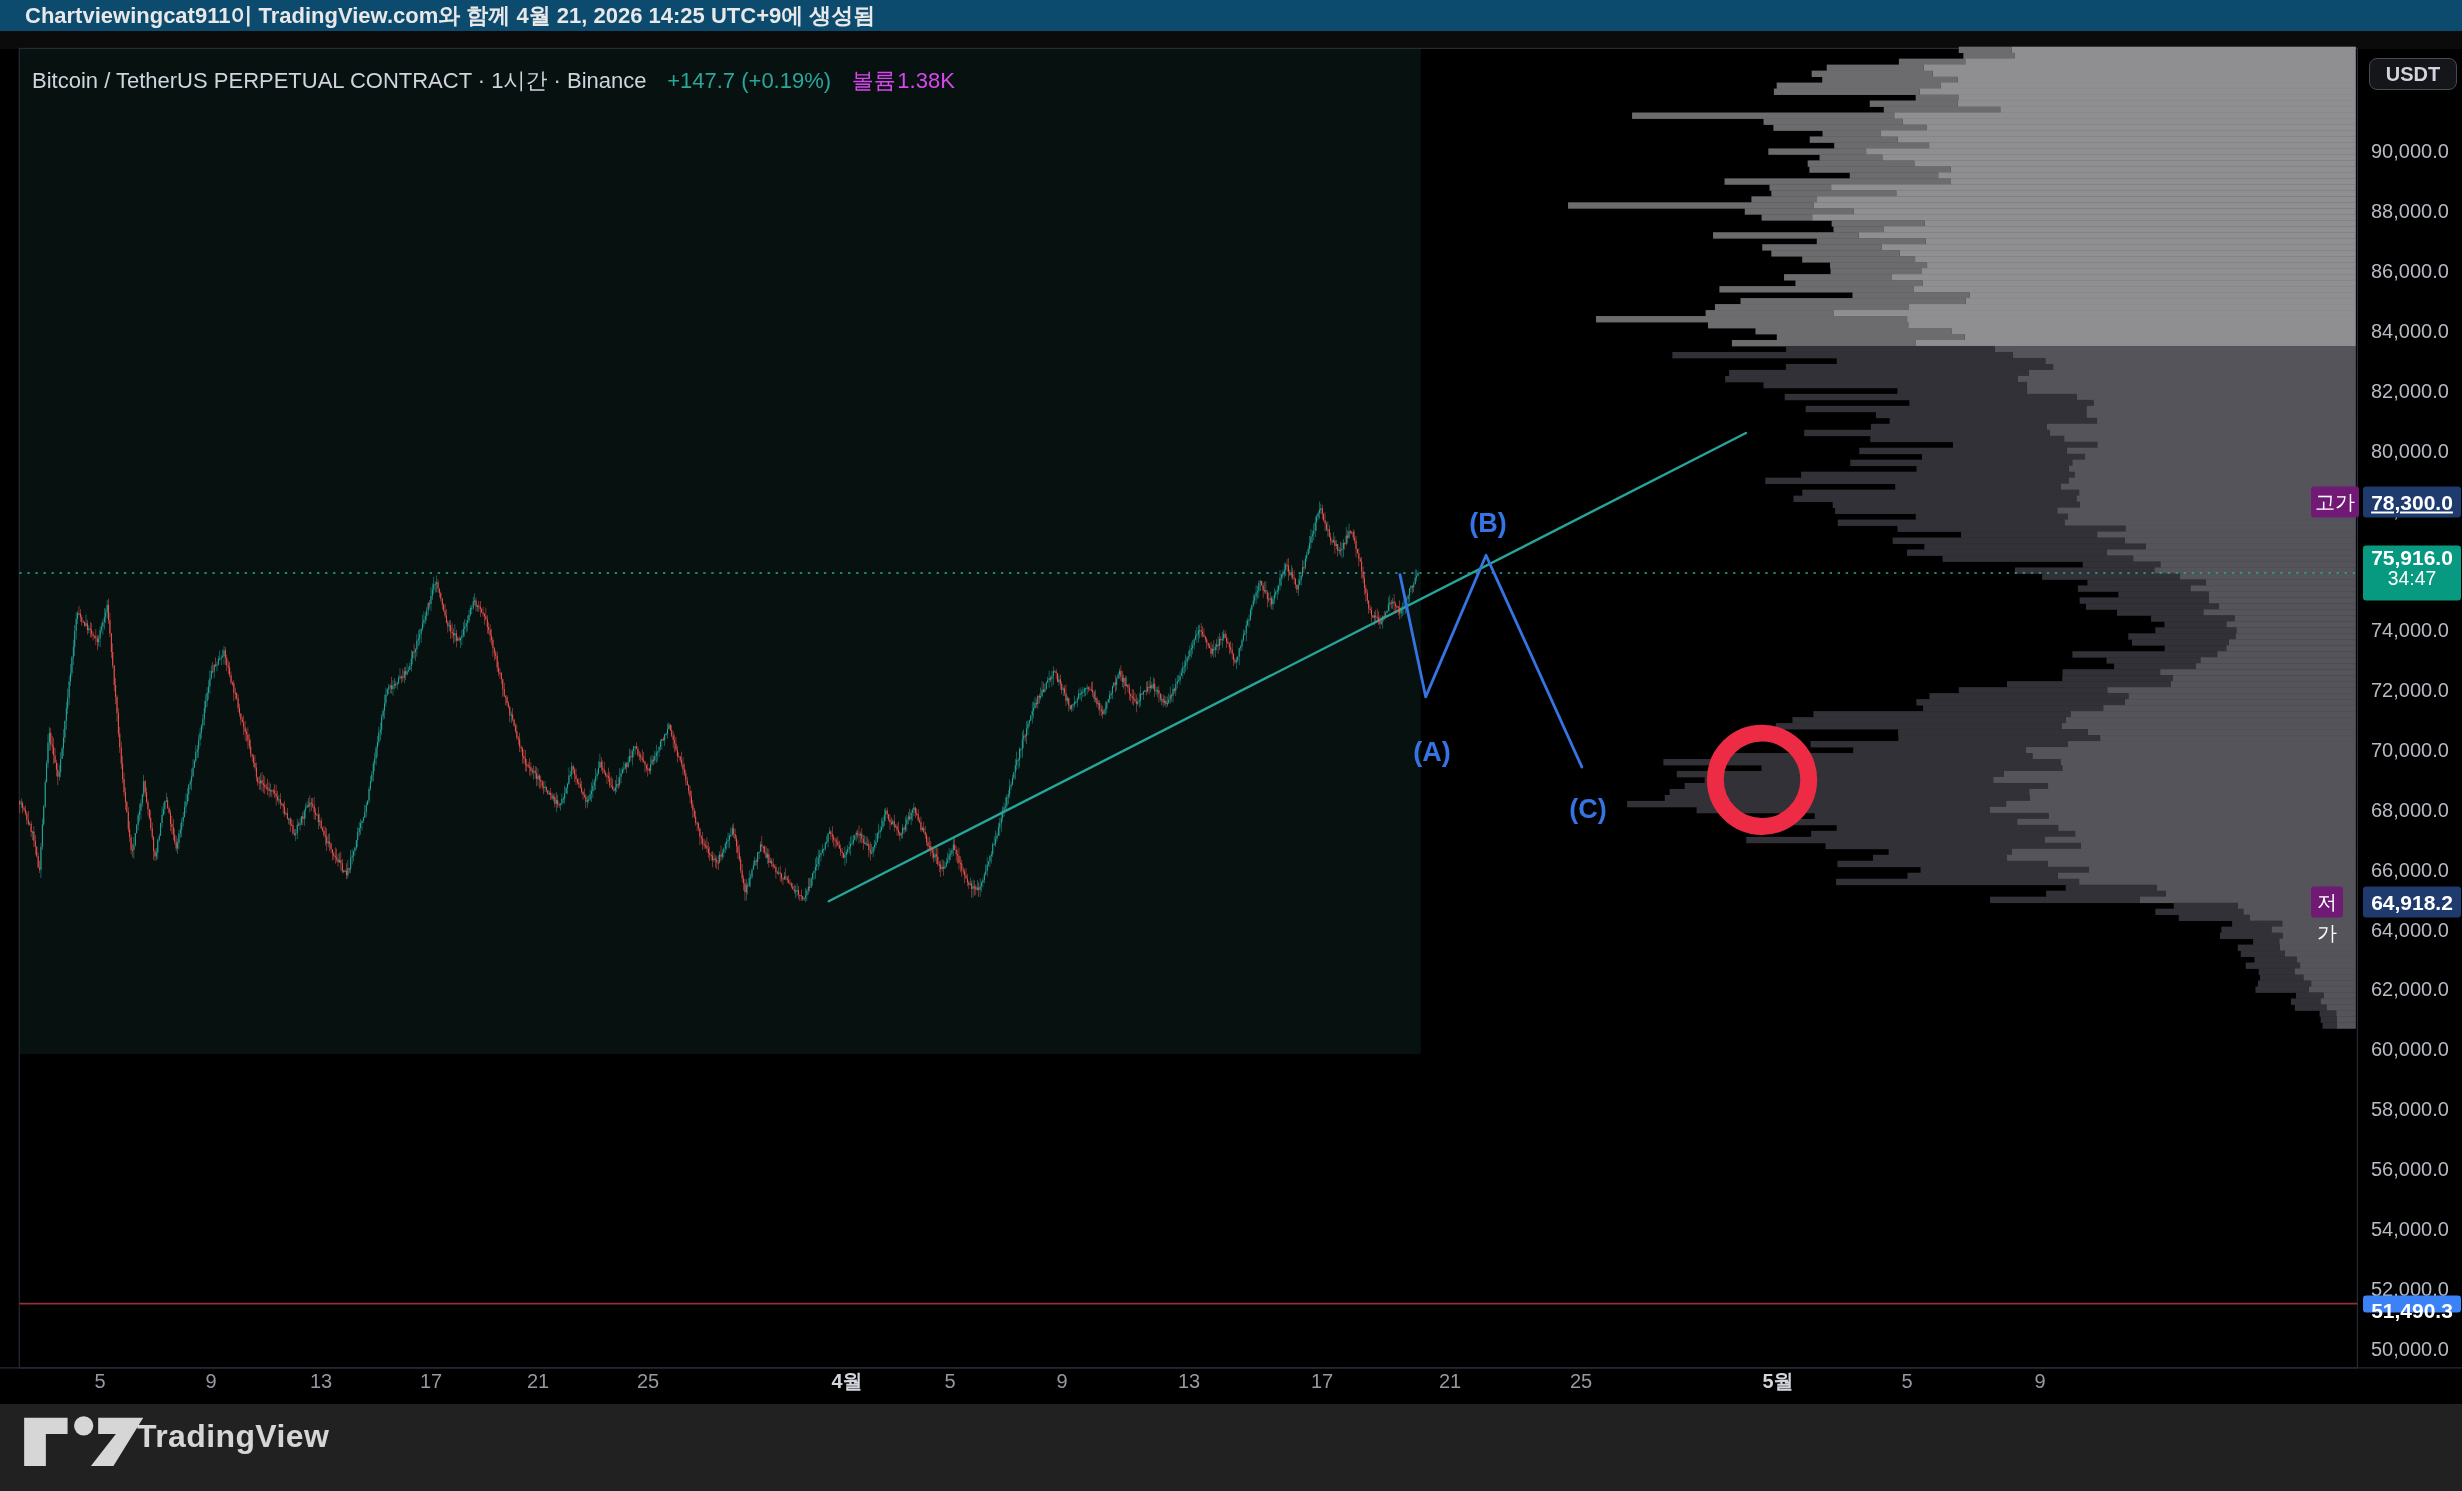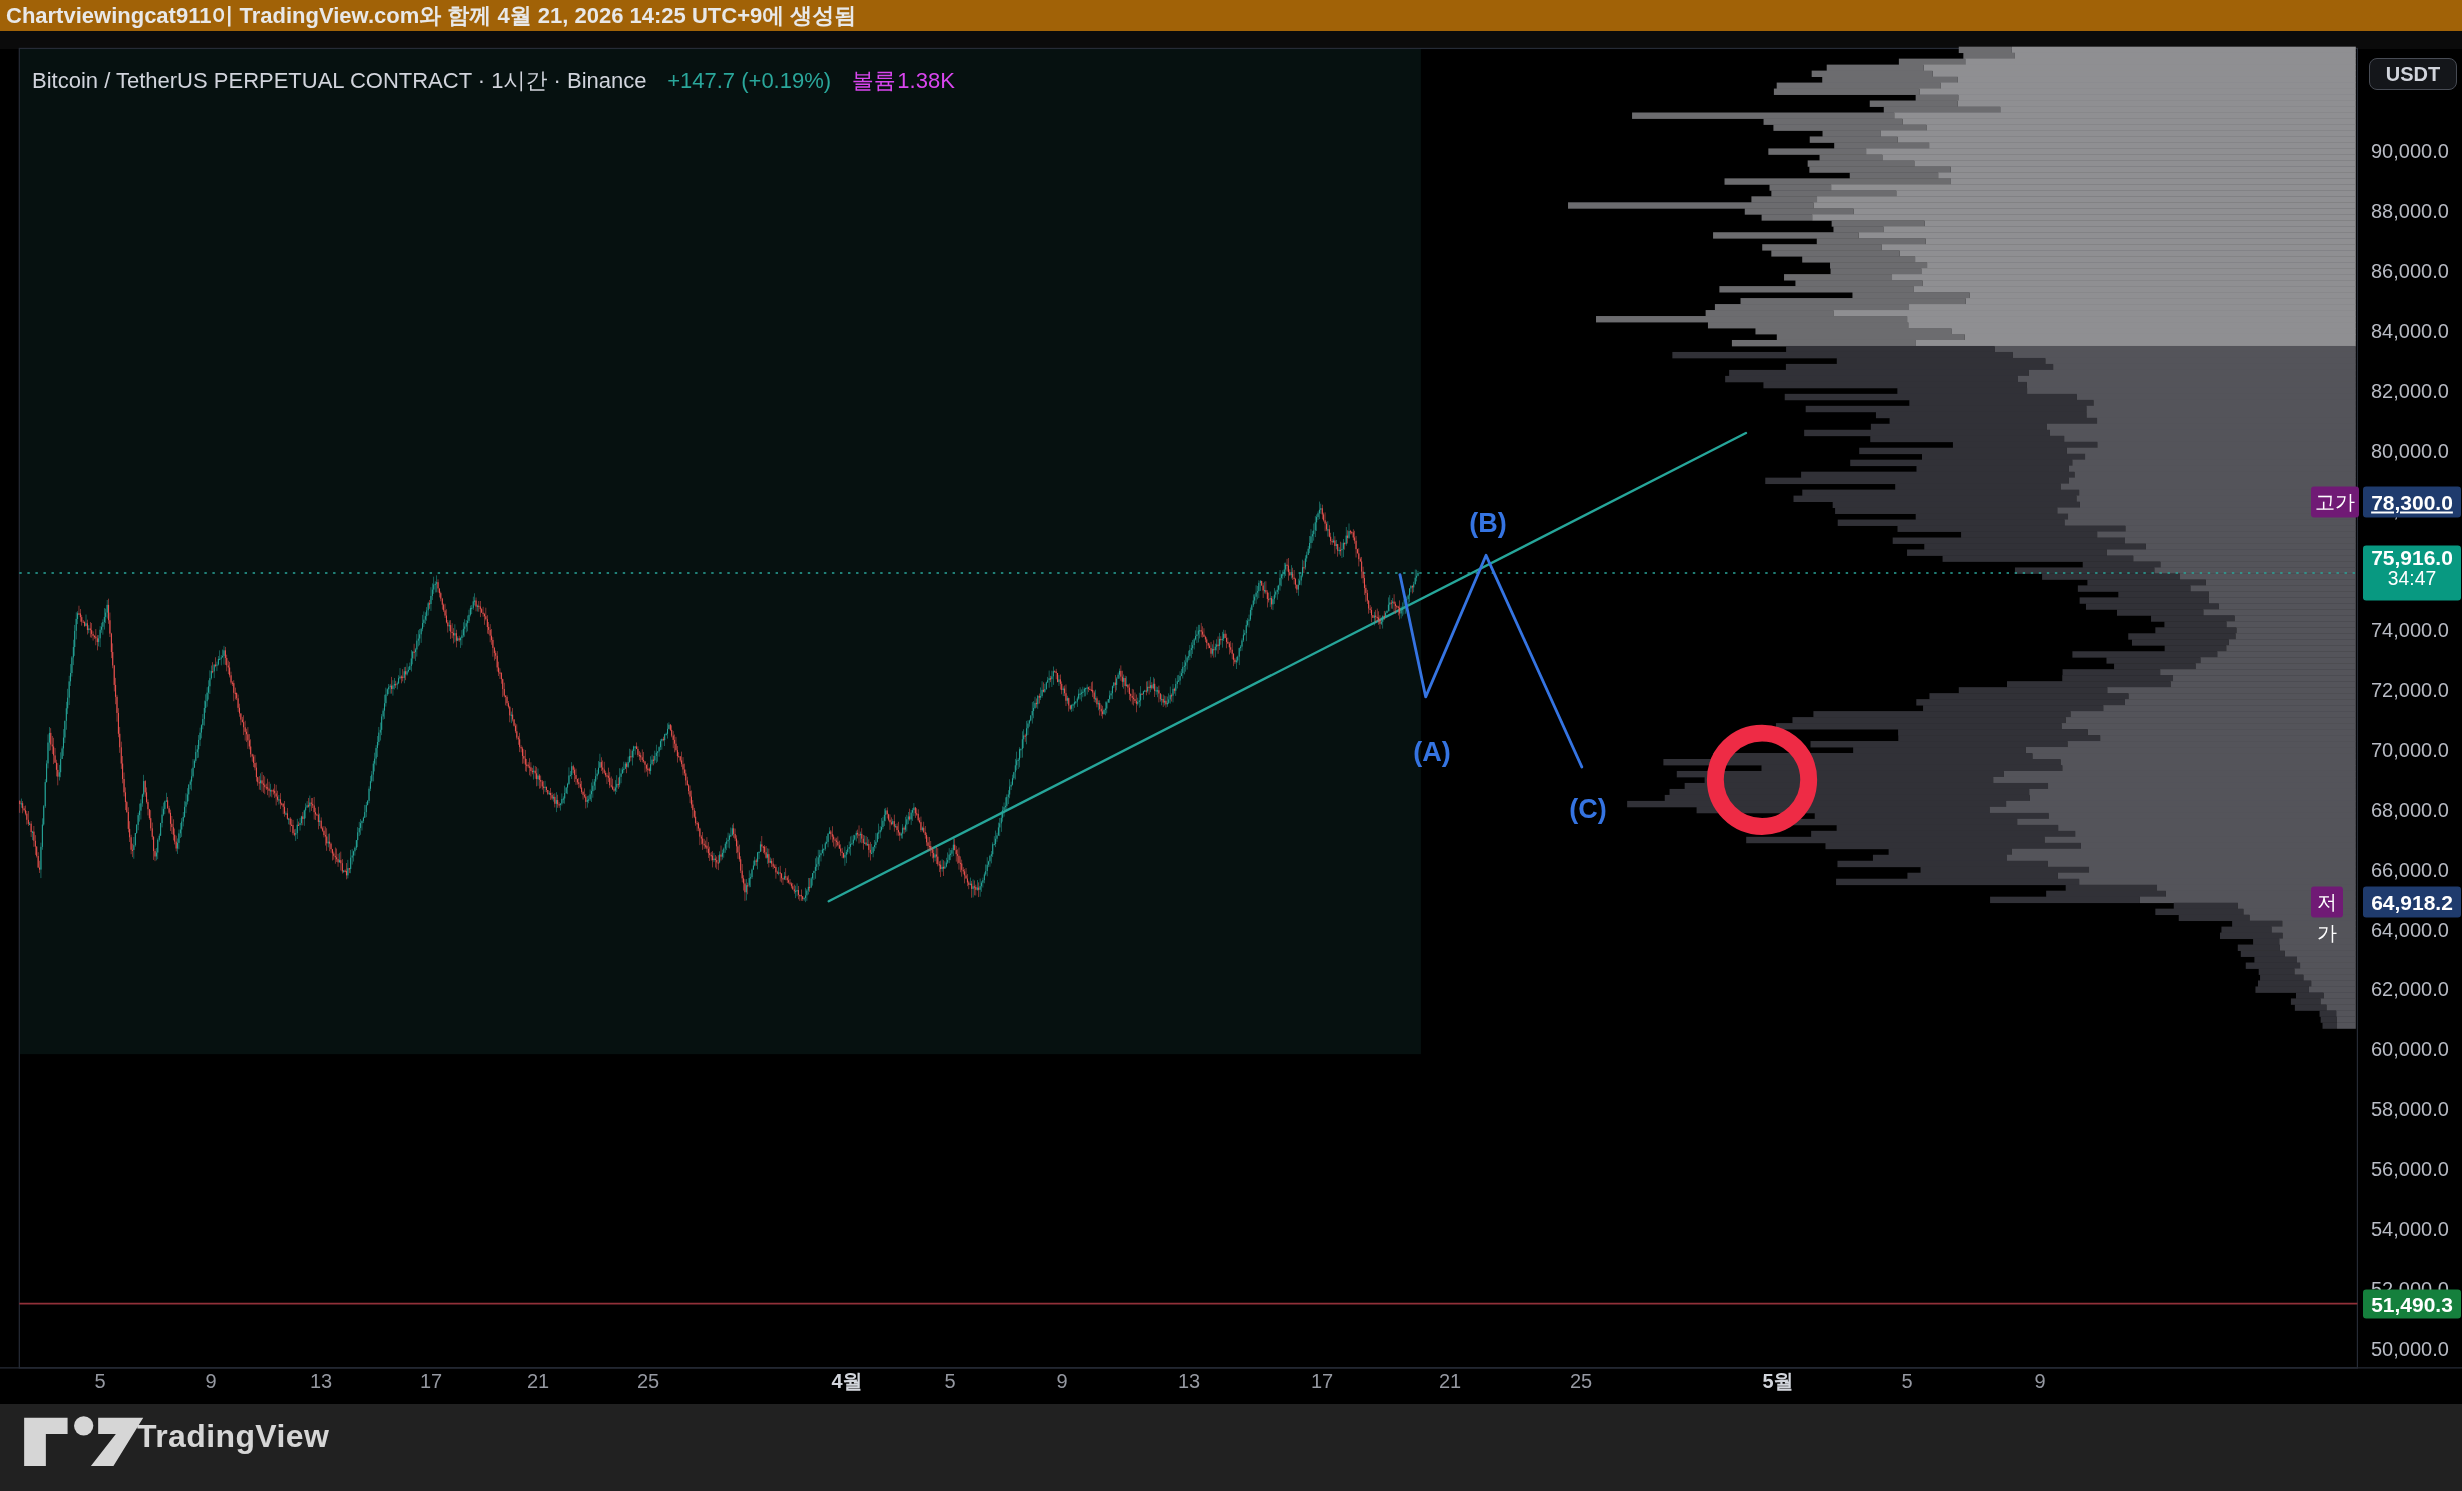--- a/index.html
+++ b/index.html
@@ -1,39 +1,39 @@
 <!DOCTYPE html>
 <html style="font-size:13px"><head>
 <meta charset="utf-8">
 <style>
   html,body{margin:0;padding:0;background:#000;width:2462px;height:1492px;overflow:hidden;
             font-family:"Liberation Sans","DejaVu Sans",sans-serif;}
   #root{position:relative;width:2462px;height:1492px;background:#000;}
   .abs{position:absolute;}
-  #topbar{left:0;top:0;width:2462px;height:31px;background:#a16207;color:#e8e8e8;
-          font-size:22px;font-weight:600;line-height:31px;padding-left:6px;box-sizing:border-box;white-space:nowrap;}
+  #topbar{left:0;top:0;width:2462px;height:31px;background:#0c4a6e;color:#e8e8e8;
+          font-size:22px;font-weight:600;line-height:31px;padding-left:25px;box-sizing:border-box;white-space:nowrap;}
   #gap{left:0;top:31px;width:2462px;height:17.7px;background:#0b0b0b;}
   #footer{left:0;top:1404px;width:2462px;height:88px;background:#212121;}
   #brand{left:137px;top:1418px;font-size:32px;font-weight:700;color:#d6d6d6;letter-spacing:0.4px;}
   #header-line{left:32px;top:66px;font-size:22px;color:#d1d4dc;white-space:nowrap;}
   #header-line .chg{color:#2aa79b;margin-left:14.5px;}
   #header-line .vol{color:#d946ef;margin-left:14.5px;}
   #usdt-btn{left:2369px;top:58px;width:88px;height:32px;border:1.6px solid #474b54;border-radius:8px;
             background:#14161a;color:#d1d4dc;font-size:20px;font-weight:600;text-align:center;line-height:31px;box-sizing:border-box;}
   .ptick{position:absolute;left:2371px;transform:translateY(-50%);font-size:20px;color:#b8bbc4;white-space:nowrap;}
   .ttick{position:absolute;top:1366px;transform:translateX(-50%);font-size:20px;color:#9598a1;line-height:31px;}
   .ttick.major{color:#d2d5dc;font-weight:600;}
   .pricebox{position:absolute;left:2363px;width:98px;transform:translateY(-50%);border-radius:3.2px;
             color:#fff;font-size:21px;font-weight:700;text-align:center;}
   .sidetag{position:absolute;transform:translateY(-50%);border-radius:3.2px;background:#701a75;color:#fff;
            font-size:20px;text-align:center;height:31px;line-height:31px;}
   .navy{background:#1f3b6d;height:31px;line-height:31px;}
   .lastbox{background:#089981;height:55px;padding-top:0;box-sizing:border-box;}
   .lastbox .cd{font-size:19.3px;font-weight:400;color:#ffffff;margin-top:-1.6px;}
-  .redbox{background:#15803d;height:29px;line-height:29px;}
+  .redbox{background:#3b82f6;height:17px;line-height:29px;}
   .wavelabel{position:absolute;transform:translate(-50%,-50%);color:#3574e2;font-size:27px;font-weight:600;}
   svg{position:absolute;left:0;top:0;}
 </style>
 </head>
 <body>
 <div id="root">
 
   <div class="abs" id="topbar">Chartviewingcat911이 TradingView.com와 함께 4월 21, 2026 14:25 UTC+9에 생성됨</div>
   <div class="abs" id="gap"></div>
 

